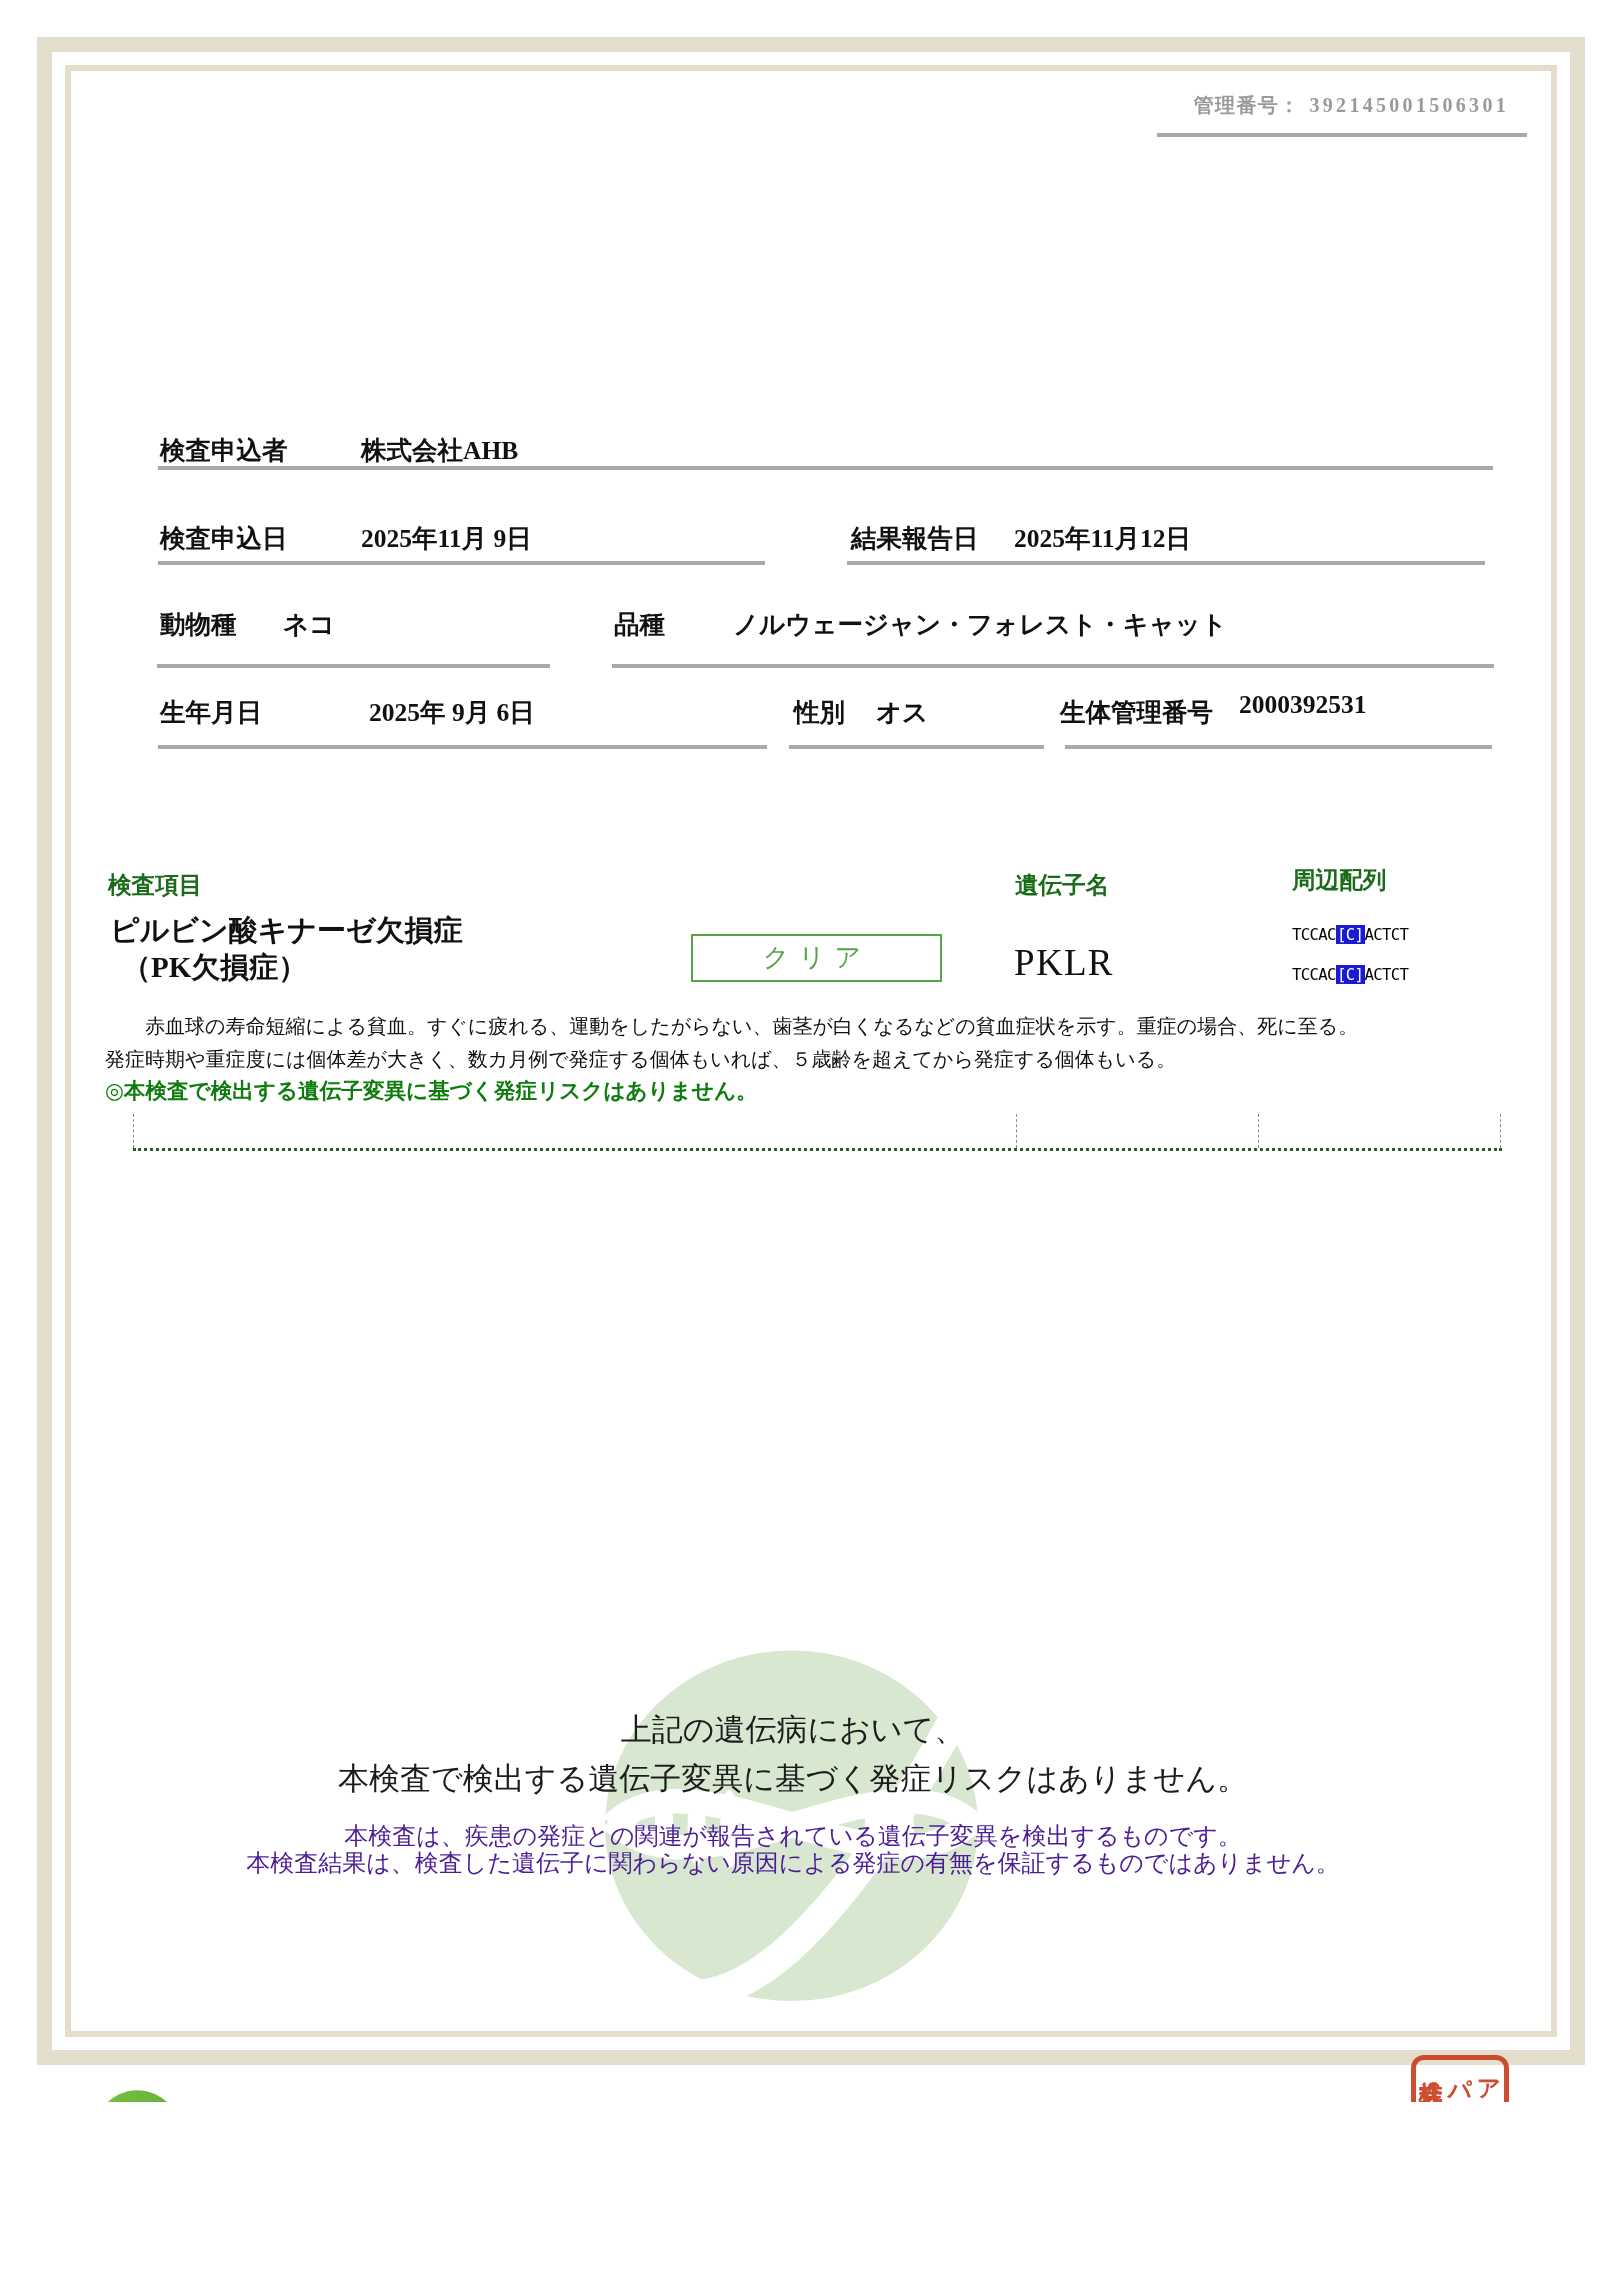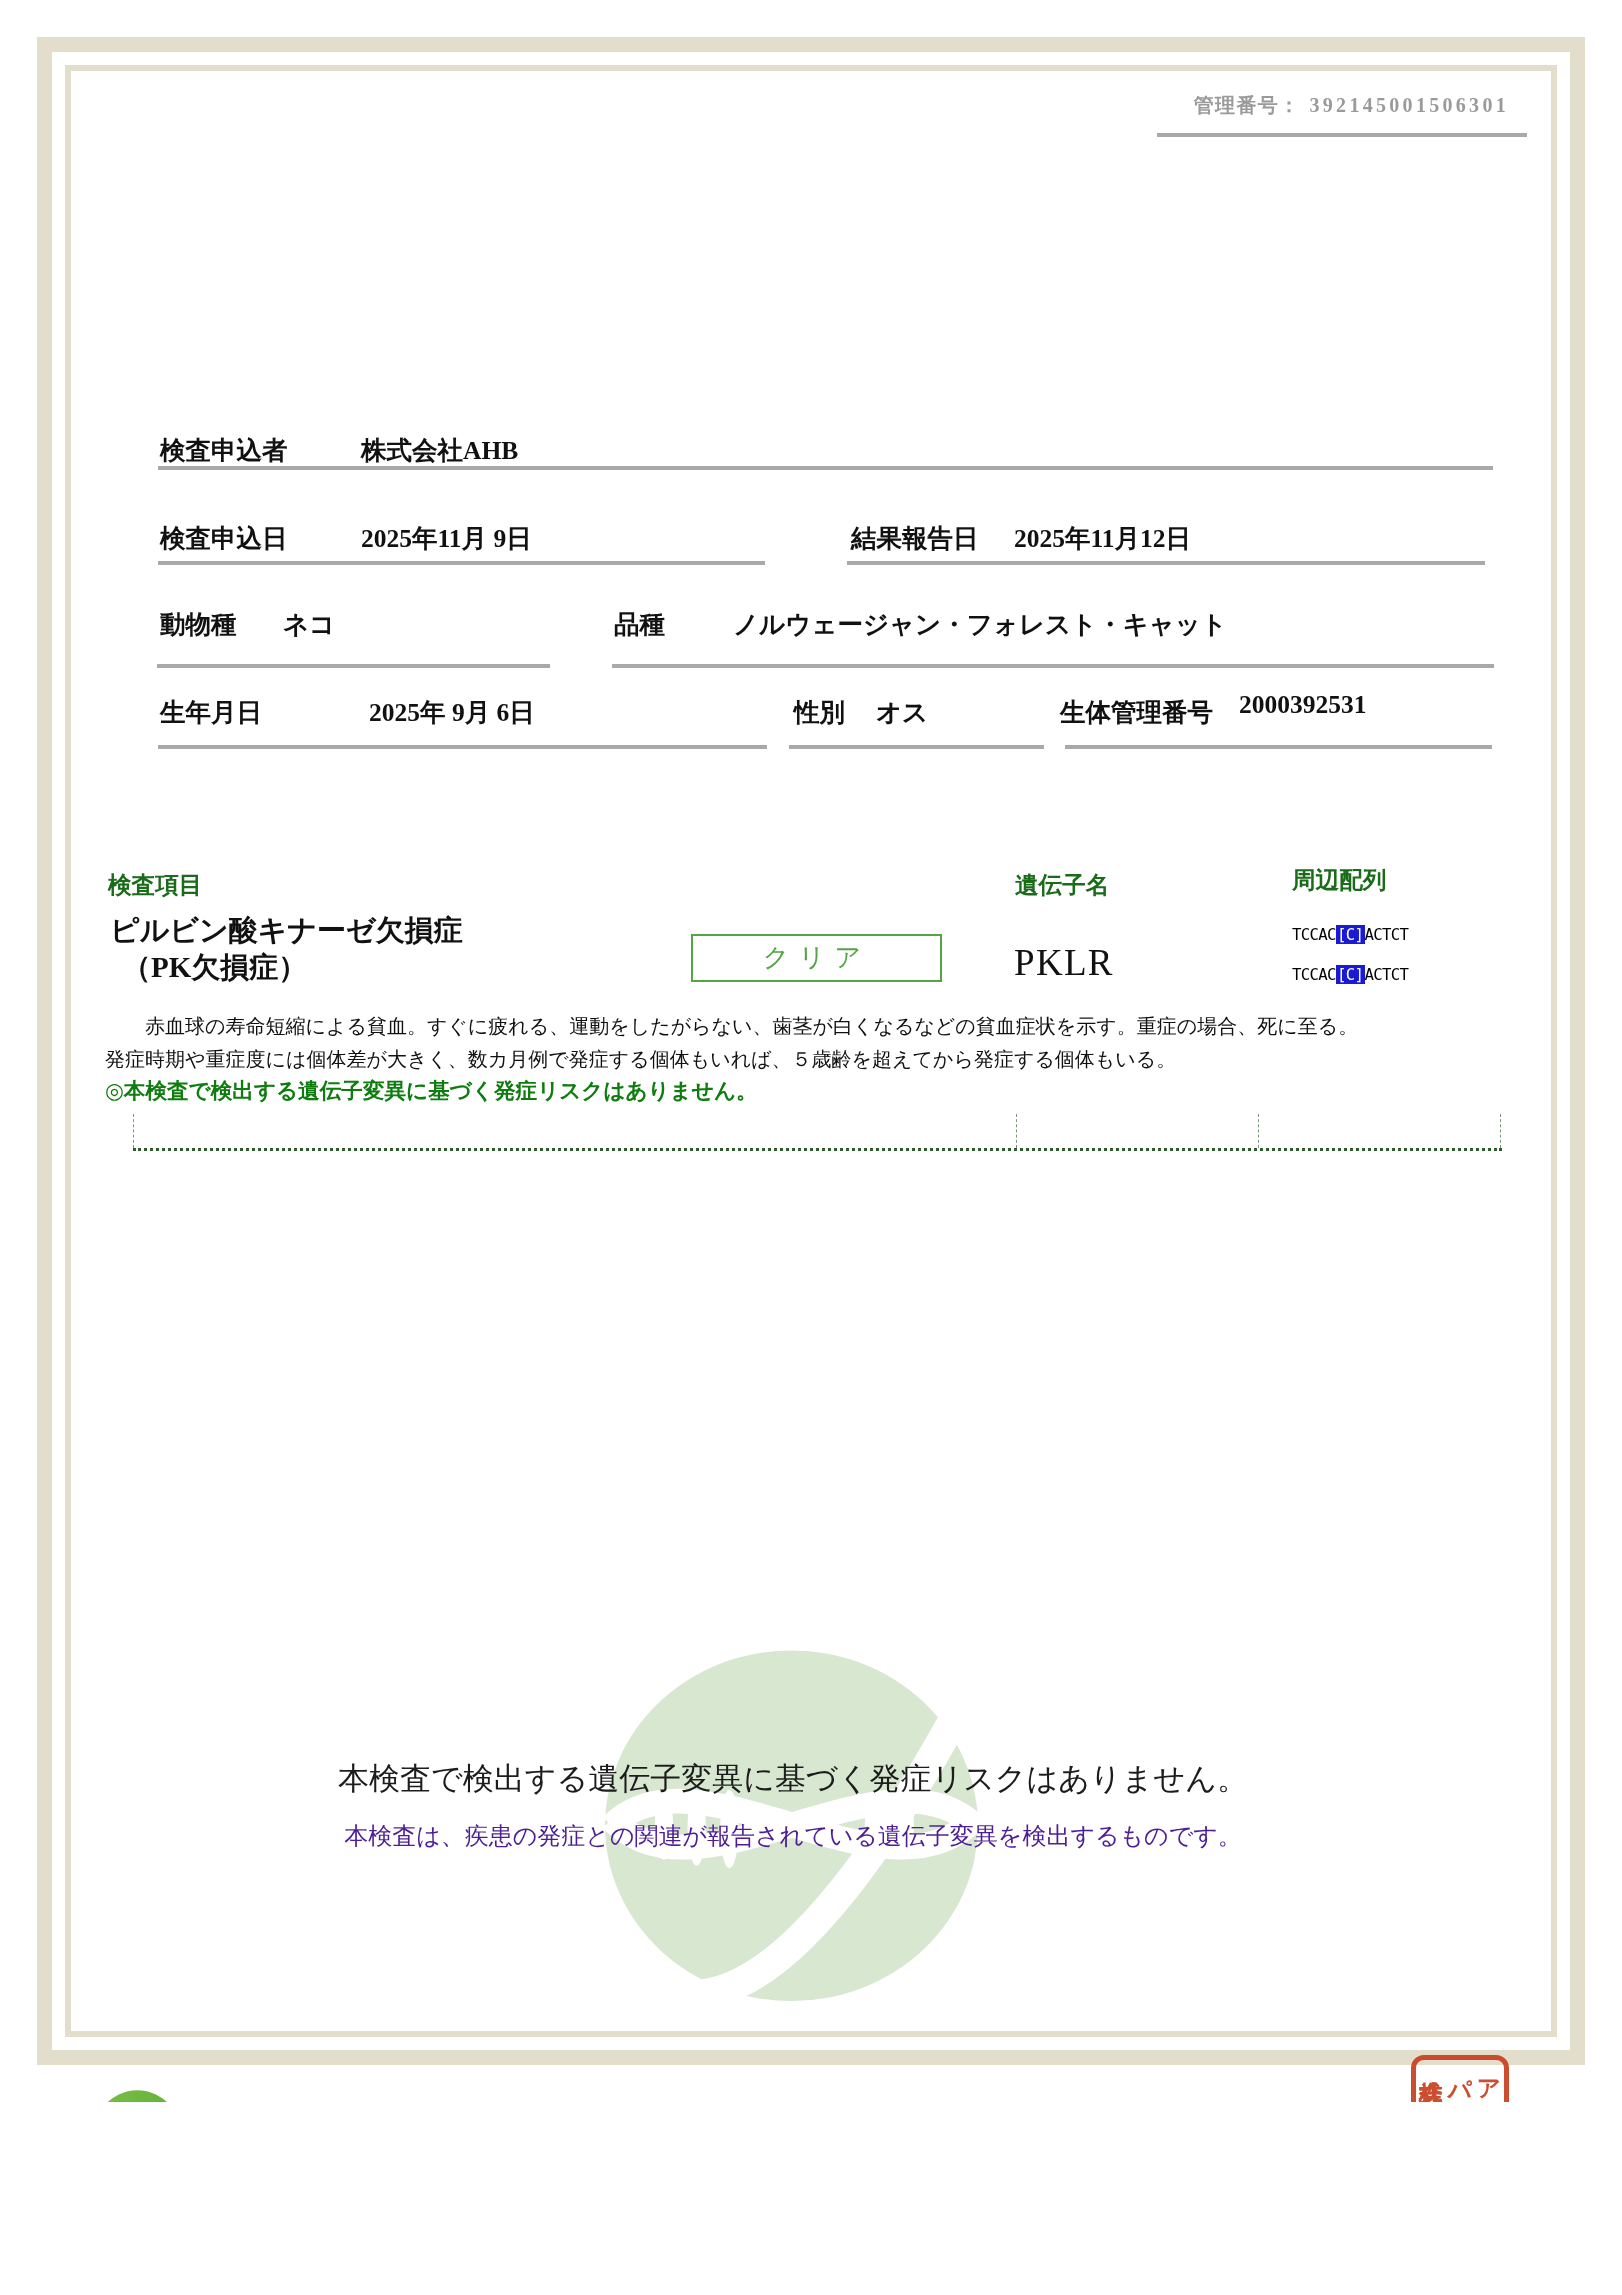--- a/index.html
+++ b/index.html
@@ -134,22 +134,24 @@
   <span class="abs desc" style="left:105px;top:1013px;margin-left:40px;">赤血球の寿命短縮による貧血。すぐに疲れる、運動をしたがらない、歯茎が白くなるなどの貧血症状を示す。重症の場合、死に至る。</span>
   <span class="abs desc" style="left:105px;top:1046px;">発症時期や重症度には個体差が大きく、数カ月例で発症する個体もいれば、５歳齢を超えてから発症する個体もいる。</span>
   <span class="abs risk" style="left:105px;top:1076px;">◎本検査で検出する遺伝子変異に基づく発症リスクはありません。</span>
 
   <div class="abs dotted-row">
     <div class="dotted-cell dc1"></div>
     <div class="dotted-cell dc2"></div>
     <div class="dotted-cell dc3"></div>
   </div>
 
+  <div class="abs sum1 sans">上記の遺伝病において、</div>
   <div class="abs sum2 sans">本検査で検出する遺伝子変異に基づく発症リスクはありません。</div>
   <div class="abs disc sans" style="top:1820px;">本検査は、疾患の発症との関連が報告されている遺伝子変異を検出するものです。</div>
+  <div class="abs disc sans" style="top:1847px;">本検査結果は、検査した遺伝子に関わらない原因による発症の有無を保証するものではありません。</div>
 
   <svg class="abs" style="left:85px;top:2081px;" width="121" height="131" viewBox="0 0 185 200">
     <defs>
       <linearGradient id="lg" x1="0" y1="0" x2="1" y2="1">
         <stop offset="0" stop-color="#7cc242"></stop>
         <stop offset="1" stop-color="#4fa038"></stop>
       </linearGradient>
     </defs>
     <ellipse cx="80" cy="100" rx="74" ry="86" fill="url(#lg)"></ellipse>
     <path d="M 8,100 C 45,70 115,125 152,92" stroke="#ffffff" stroke-width="13" fill="none"></path>

